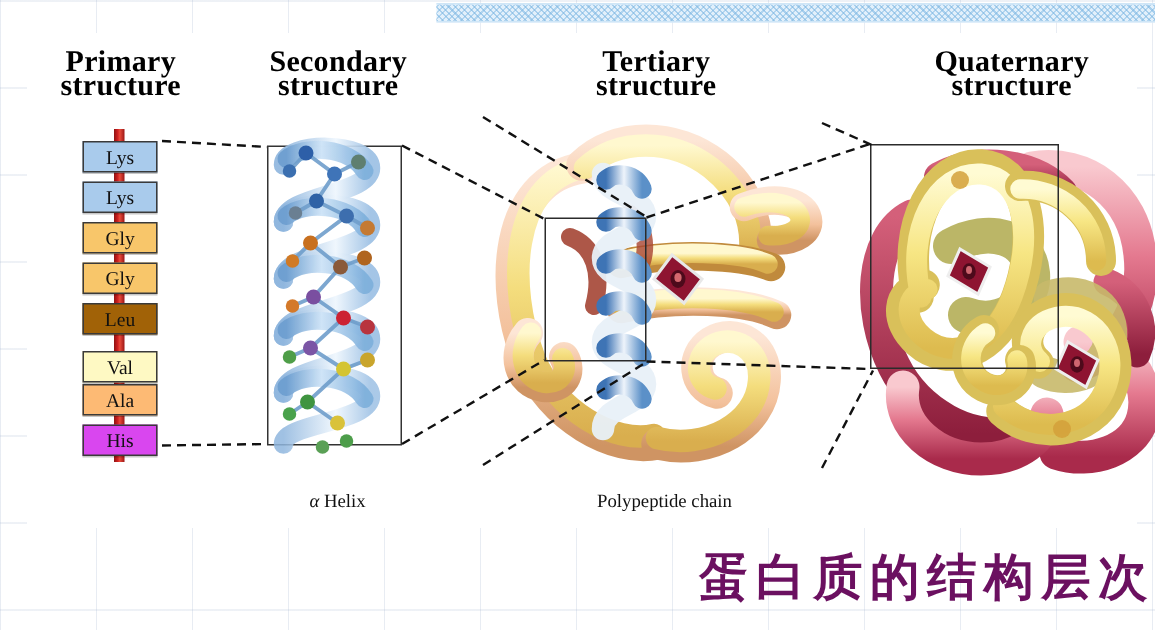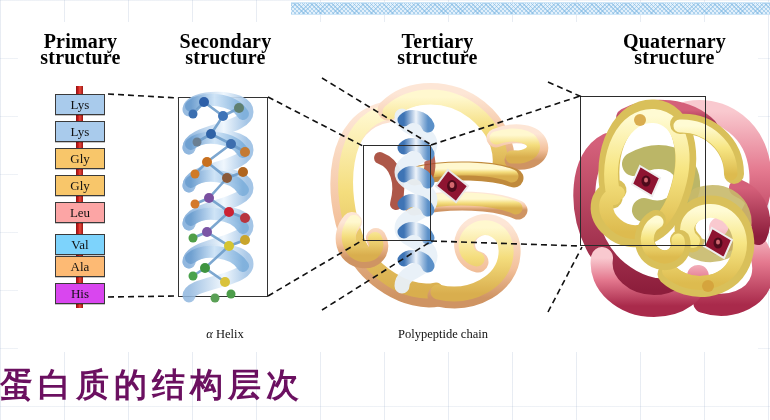--- a/index.html
+++ b/index.html
@@ -109,21 +109,21 @@
     box-sizing: border-box;
   }
 
   
   .connectors { position: absolute; left: 0; top: 0; width: 770px; height: 420px; pointer-events: none; }
 
   
   #page-title {
     position: absolute;
     left: 0; top: 363px; width: 770px;
-    text-align: left;
+    text-align: right;
     font-family: "DejaVu Sans", sans-serif;
     font-weight: bold;
     font-size: 33px;
     letter-spacing: 5px;
     color: #6b1060;
   }
 </style>
 </head>
 <body>
 
@@ -149,22 +149,22 @@
     <div>Quaternary</div>
     <div>structure</div>
   </div>
 
   <div id="residue-chain">
     <div class="backbone"></div>
     <div class="residue" style="top:8px;   background:#a9cbec;">Lys</div>
     <div class="residue" style="top:35px;  background:#a9cbec;">Lys</div>
     <div class="residue" style="top:62px;  background:#f8c66a;">Gly</div>
     <div class="residue" style="top:89px;  background:#f8c66a;">Gly</div>
-    <div class="residue" style="top:116px; background:#fca5a5;">Leu</div>
-    <div class="residue" style="top:148px; background:#7dd3fc;">Val</div>
+    <div class="residue" style="top:116px; background:#a16207;">Leu</div>
+    <div class="residue" style="top:148px; background:#fef9c3;">Val</div>
     <div class="residue" style="top:170px; background:#fdba74;">Ala</div>
     <div class="residue" style="top:197px; background:#d946ef;">His</div>
   </div>
 
   <div id="helix-panel">
     <svg id="helix-art" viewBox="0 0 106 224">
       <defs>
         <linearGradient id="rib" x1="0" y1="0" x2="1" y2="0">
           <stop offset="0%" stop-color="#6e9fd0"></stop>
           <stop offset="45%" stop-color="#cfe4f7"></stop>

